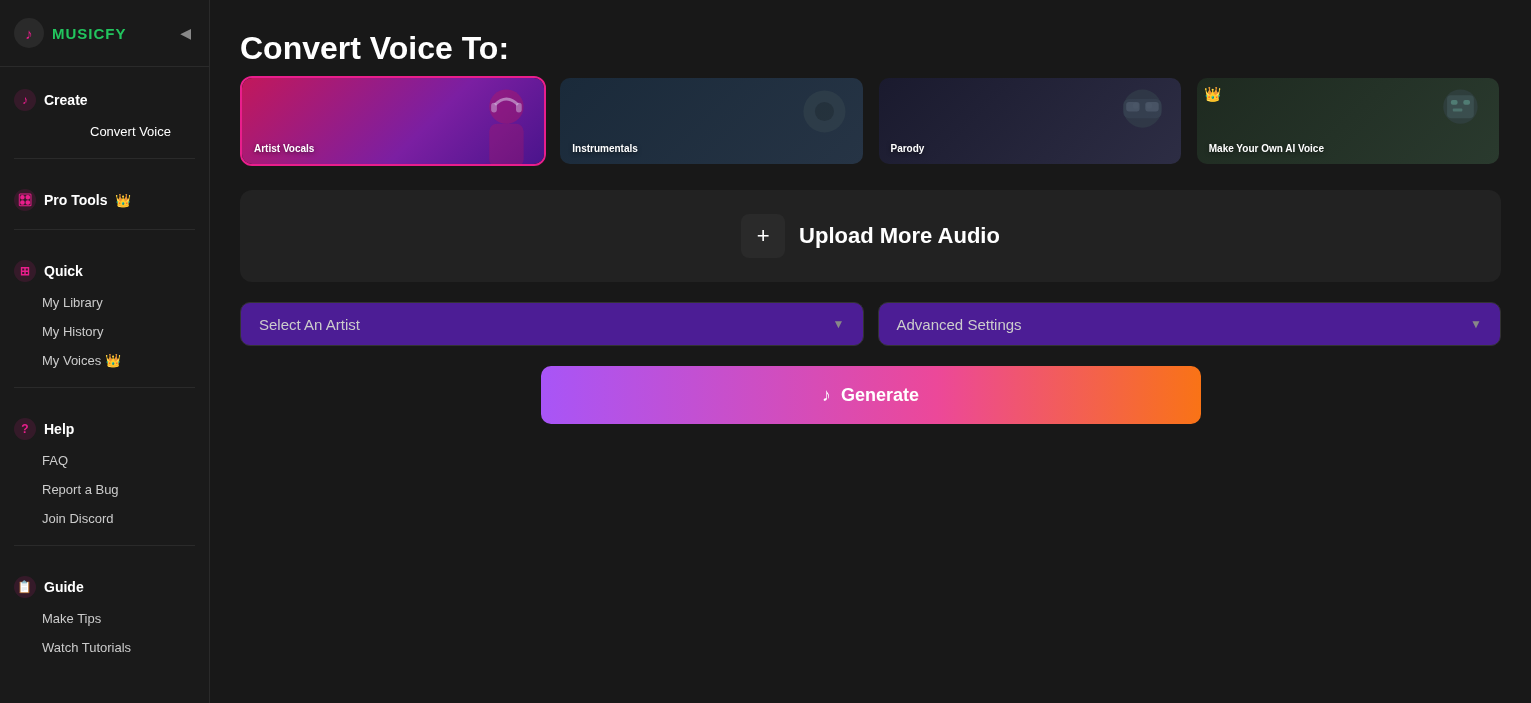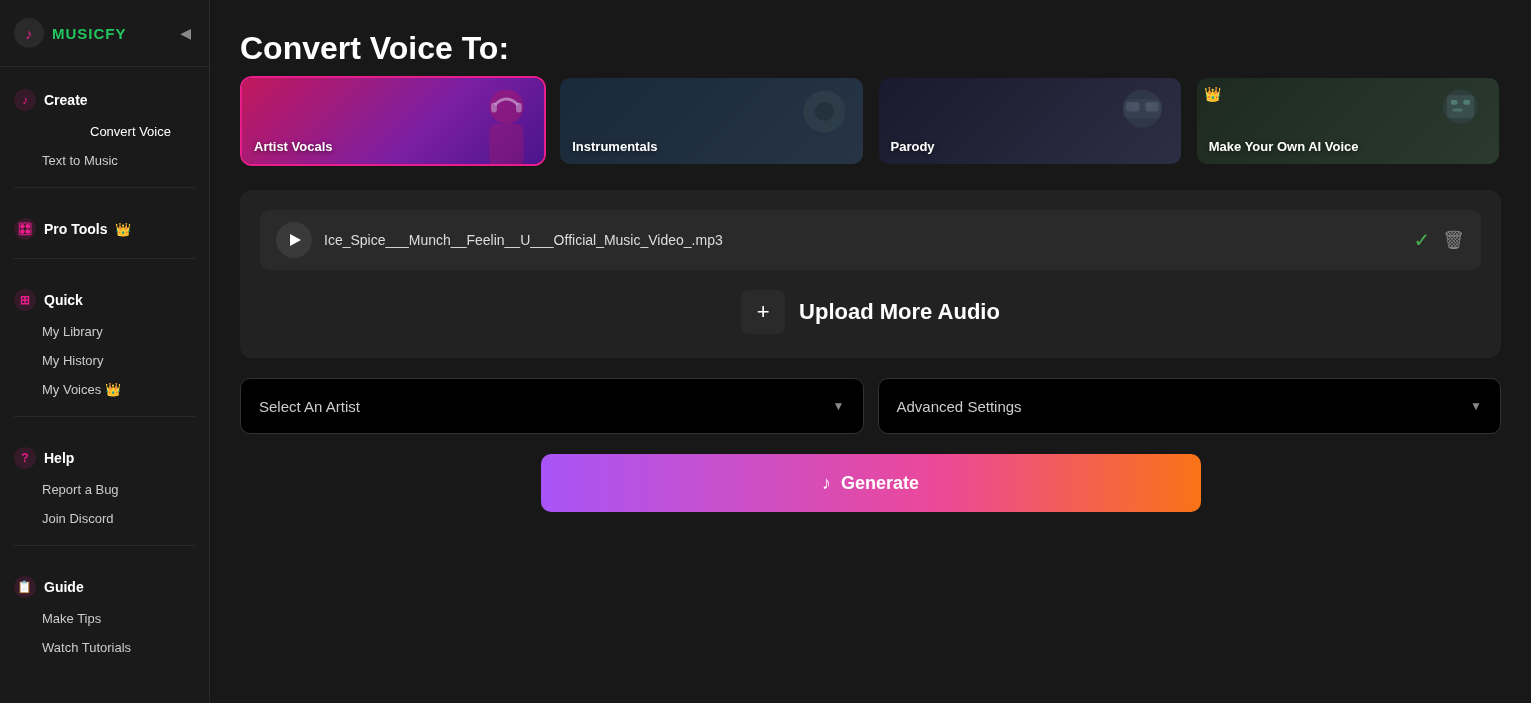--- a/index.html
+++ b/index.html
@@ -148,21 +148,21 @@
       background: linear-gradient(135deg, #1a1a2e 0%, #2d2d44 100%);
     }
     .card-make-voice .category-card-bg {
       background: linear-gradient(135deg, #1e2a20 0%, #2a3a2e 100%);
     }
 
     .category-card-label {
       position: absolute;
       bottom: 10px;
       left: 12px;
-      font-size: 13px;
+      font-size: 10px;
       font-weight: 700;
       color: #fff;
       z-index: 2;
       text-shadow: 0 1px 4px #0008;
     }
     .category-card-crown {
       position: absolute;
       top: 8px;
       left: 8px;
       font-size: 14px;
@@ -248,25 +248,25 @@
     }
 
     
     .dropdowns-row {
       display: flex;
       gap: 14px;
       margin-bottom: 20px;
     }
     .dropdown-select {
       flex: 1;
-      background: #000000;
+      background: #4c1d95;
       border: 1px solid #333;
       border-radius: 10px;
       padding: 0 18px;
-      height: 56px;
+      height: 44px;
       color: #ccc;
       font-size: 15px;
       display: flex;
       align-items: center;
       justify-content: space-between;
       cursor: pointer;
     }
     .dropdown-arrow {
       color: #888;
       font-size: 12px;
@@ -305,21 +305,20 @@
     </div>
     <div class="collapse-btn">◀</div>
   </div>
 
   <div class="sidebar-section">
     <div class="sidebar-section-header">
       <div class="sidebar-section-icon">♪</div>
       <span>Create</span>
     </div>
     <div class="sidebar-item active">Convert Voice</div>
-    <div class="sidebar-item">Text to Music</div>
   </div>
 
   <hr class="sidebar-divider">
 
   <div class="sidebar-section">
     <div class="sidebar-section-header">
       <div class="sidebar-section-icon">🎛</div>
       <span>Pro Tools</span>
       <span class="crown-icon">👑</span>
     </div>
@@ -340,20 +339,21 @@
     </div>
   </div>
 
   <hr class="sidebar-divider">
 
   <div class="sidebar-section">
     <div class="sidebar-section-header">
       <div class="sidebar-section-icon">?</div>
       <span>Help</span>
     </div>
+    <div class="sidebar-item">FAQ</div>
     <div class="sidebar-item">Report a Bug</div>
     <div class="sidebar-item">Join Discord</div>
   </div>
 
   <hr class="sidebar-divider">
 
   <div class="sidebar-section">
     <div class="sidebar-section-header">
       <div class="sidebar-section-icon">📋</div>
       <span>Guide</span>
@@ -418,26 +418,20 @@
           <rect x="83" y="23" width="7" height="5" rx="2" fill="#80cbc4" opacity="0.9"></rect>
           <rect x="72" y="32" width="10" height="3" rx="1" fill="#80cbc4" opacity="0.7"></rect>
         </svg>
       </div>
       <span class="category-card-crown">👑</span>
       <span class="category-card-label">Make Your Own AI Voice</span>
     </div>
   </div>
 
   <div class="audio-area">
-    <div class="audio-track">
-      <div class="play-btn"></div>
-      <span class="track-filename">Ice_Spice___Munch__Feelin__U___Official_Music_Video_.mp3</span>
-      <span class="track-check">✓</span>
-      <span class="track-delete">🗑</span>
-    </div>
 
     <div class="upload-more">
       <div class="upload-plus">+</div>
       <span class="upload-label">Upload More Audio</span>
     </div>
   </div>
 
   <div class="dropdowns-row">
     <div class="dropdown-select">
       <span>Select An Artist</span>

